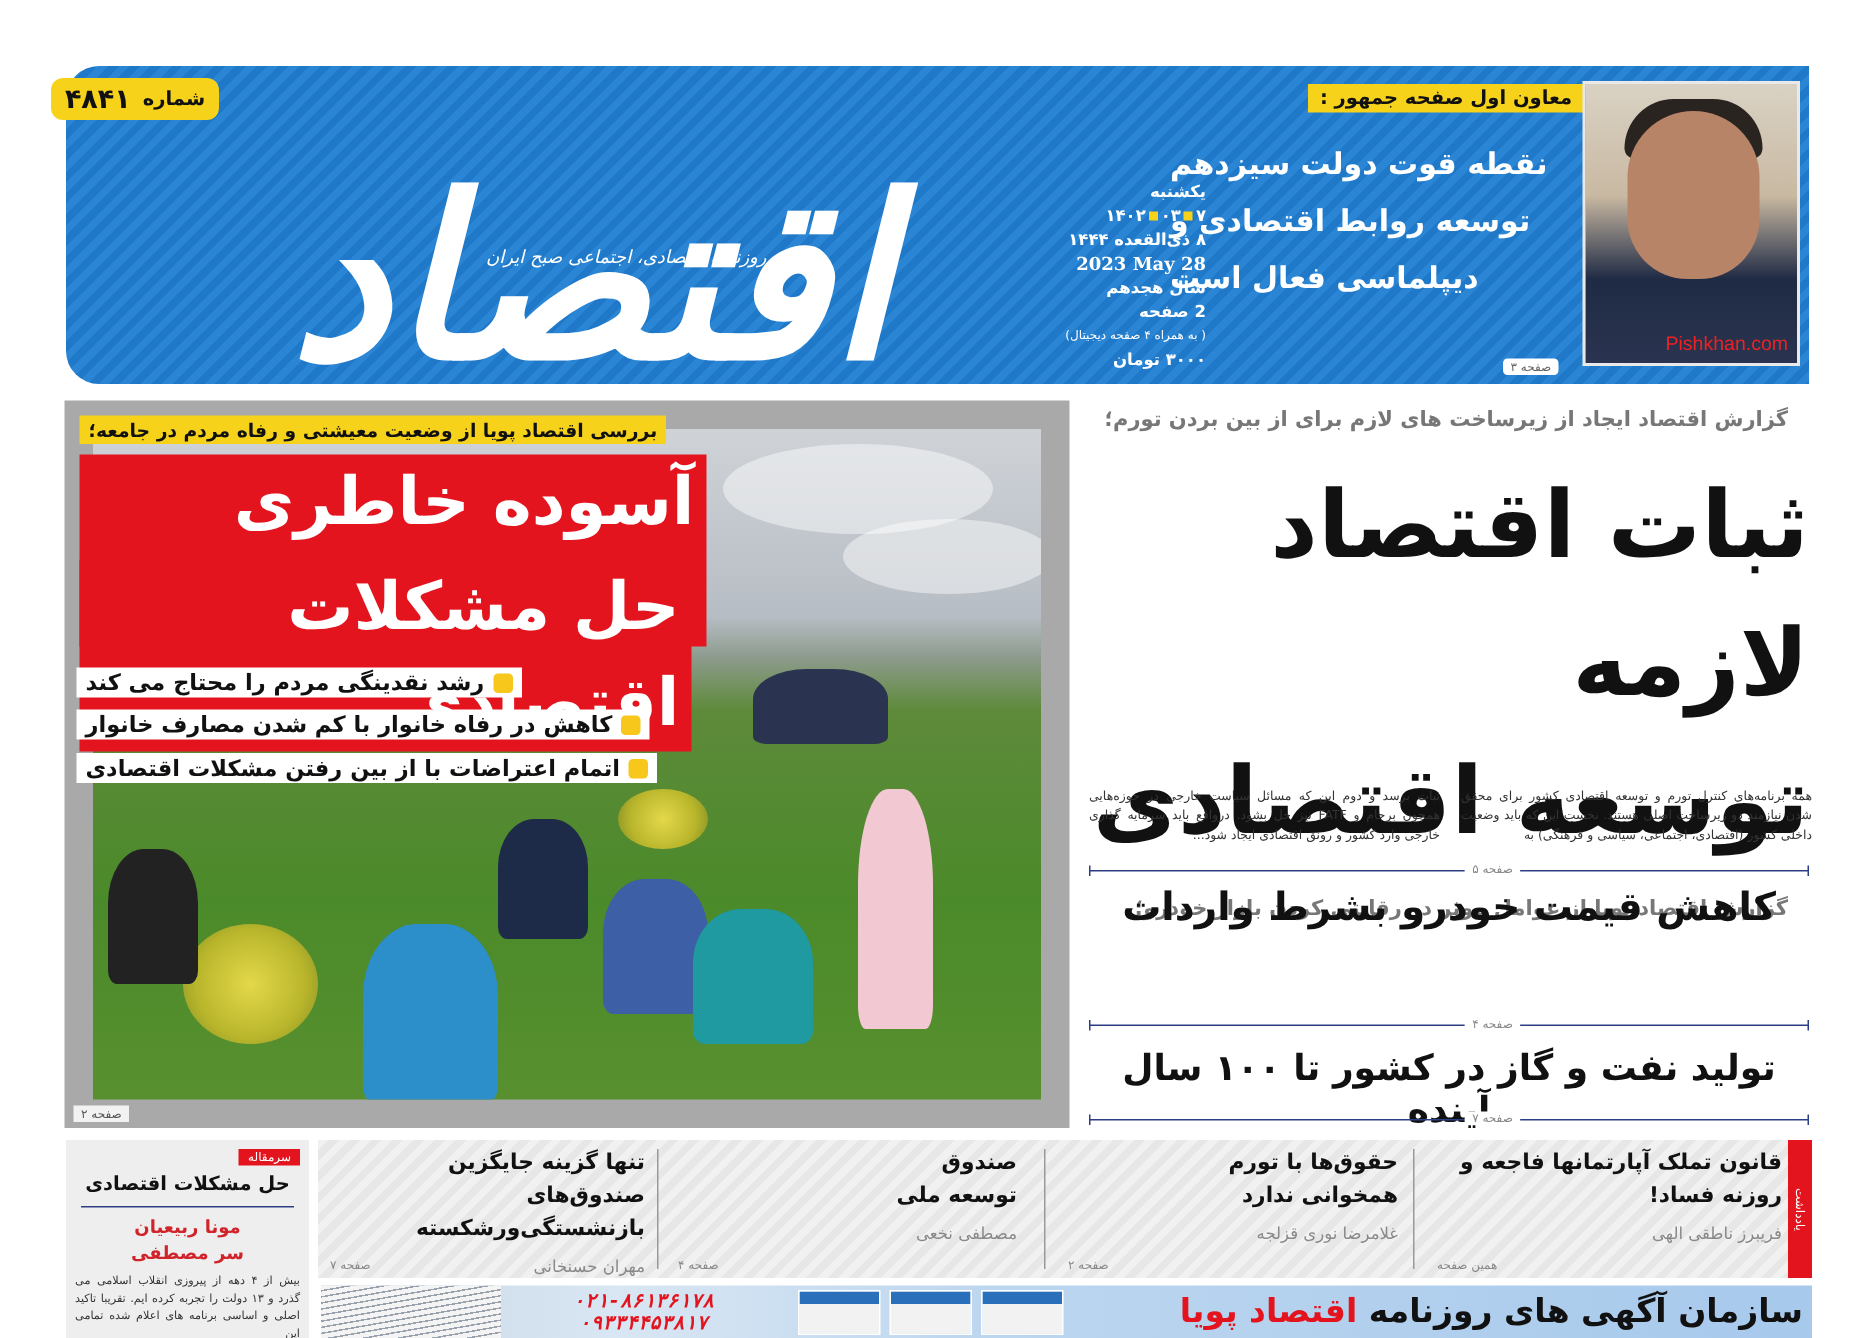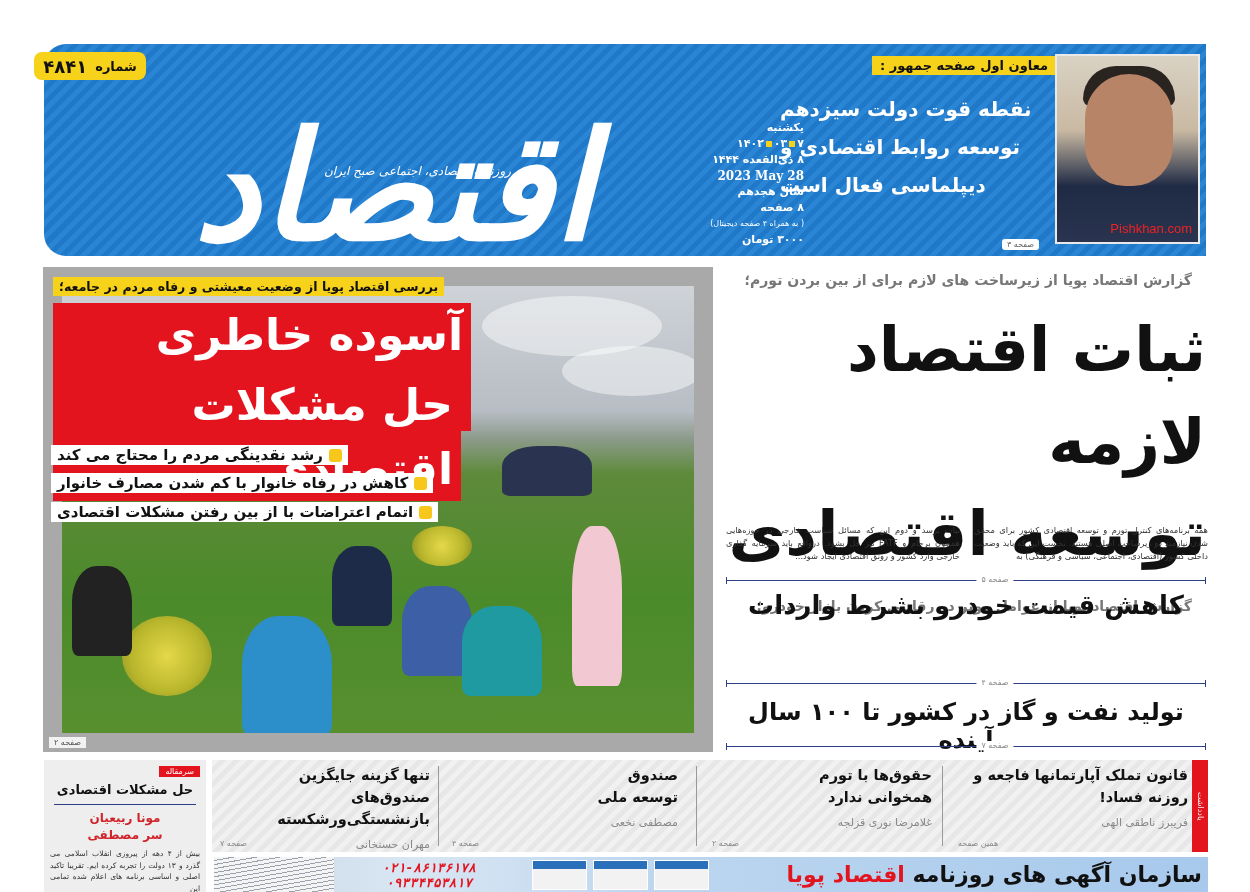--- a/index.html
+++ b/index.html
@@ -78,21 +78,21 @@
   <div class="tagline">روزنامه اقتصادی، اجتماعی صبح ایران</div>
 
   <div class="dateblock">
     <div>یکشنبه</div>
     <div>
       <span>۷</span><span class="sq"></span><span>۰۳</span><span class="sq"></span><span>۱۴۰۲</span>
     </div>
     <div>۸ ذی‌القعده ۱۴۴۴</div>
     <div class="en">2023 May 28</div>
     <div>سال هجدهم</div>
-    <div>۸ صفحه</div>
+    <div>2 صفحه</div>
     <div class="small">( به همراه ۴ صفحه دیجیتال)</div>
     <div>۳۰۰۰ تومان</div>
   </div>
 
   <div class="vp-tag" style="left:828px;top:12px;">معاون اول صفحه جمهور :</div>
   <div class="vp-head" style="left:736px;top:46px;">نقطه قوت دولت سیزدهم توسعه روابط اقتصادی و دیپلماسی فعال است</div>
   <div class="page-ref" style="left:958px;top:195px;">صفحه ۳</div>
   <div class="vp-photo" style="left:1011px;top:10px;">
     <div class="hair"></div>
     <div class="face"></div>
@@ -129,21 +129,21 @@
       <span class="dot"></span>
       <span>کاهش در رفاه خانوار با کم شدن مصارف خانوار</span>
     </div>
   <div class="bullet" style="left:8px;top:235px;">
       <span class="dot"></span>
       <span>اتمام اعتراضات با از بین رفتن مشکلات اقتصادی</span>
     </div>
   <div class="photo-ref">صفحه ۲</div>
 </div>
 
-<div class="kicker" style="left:726px;top:272px;width:466px;">گزارش اقتصاد پویا از زیرساخت های لازم برای از بین بردن تورم؛</div>
+<div class="kicker" style="left:726px;top:272px;width:466px;">گزارش اقتصاد ایجاد از زیرساخت های لازم برای از بین بردن تورم؛</div>
 <div class="main-head">
   <div>ثبات اقتصاد لازمه</div>
   <div>توسعه اقتصادی</div>
 </div>
 <div class="lead-cols">
   <div>همه برنامه‌های کنترل تورم و توسعه اقتصادی کشور برای محقق شدن نیازمند دو زیرساخت اصلی هستند. نخست این که باید وضعیت داخلی کشور (اقتصادی، اجتماعی، سیاسی و فرهنگی) به</div>
   <div>ثبات برسد و دوم این که مسائل سیاست خارجی در حوزه‌هایی همچون برجام و FATF نیز حل بشود. درواقع باید سرمایه گذاری خارجی وارد کشور و رونق اقتصادی ایجاد شود...</div>
 </div>
 <div class="rule" style="left:726px;top:580px;width:480px;">
     <span class="lbl">صفحه ۵</span>

